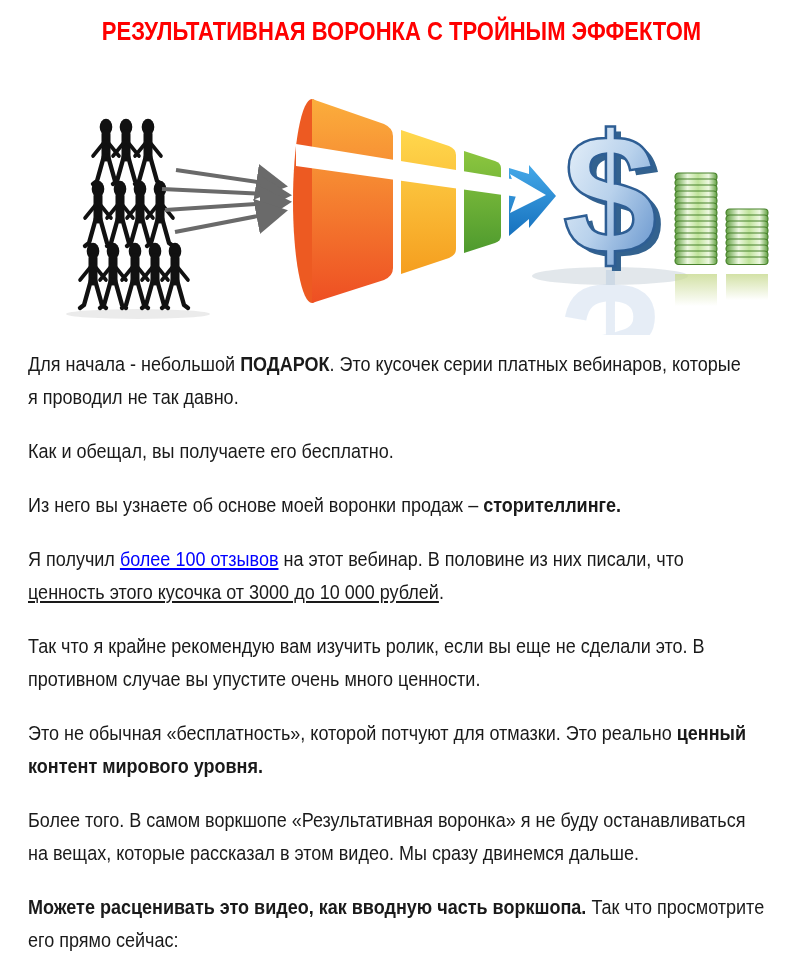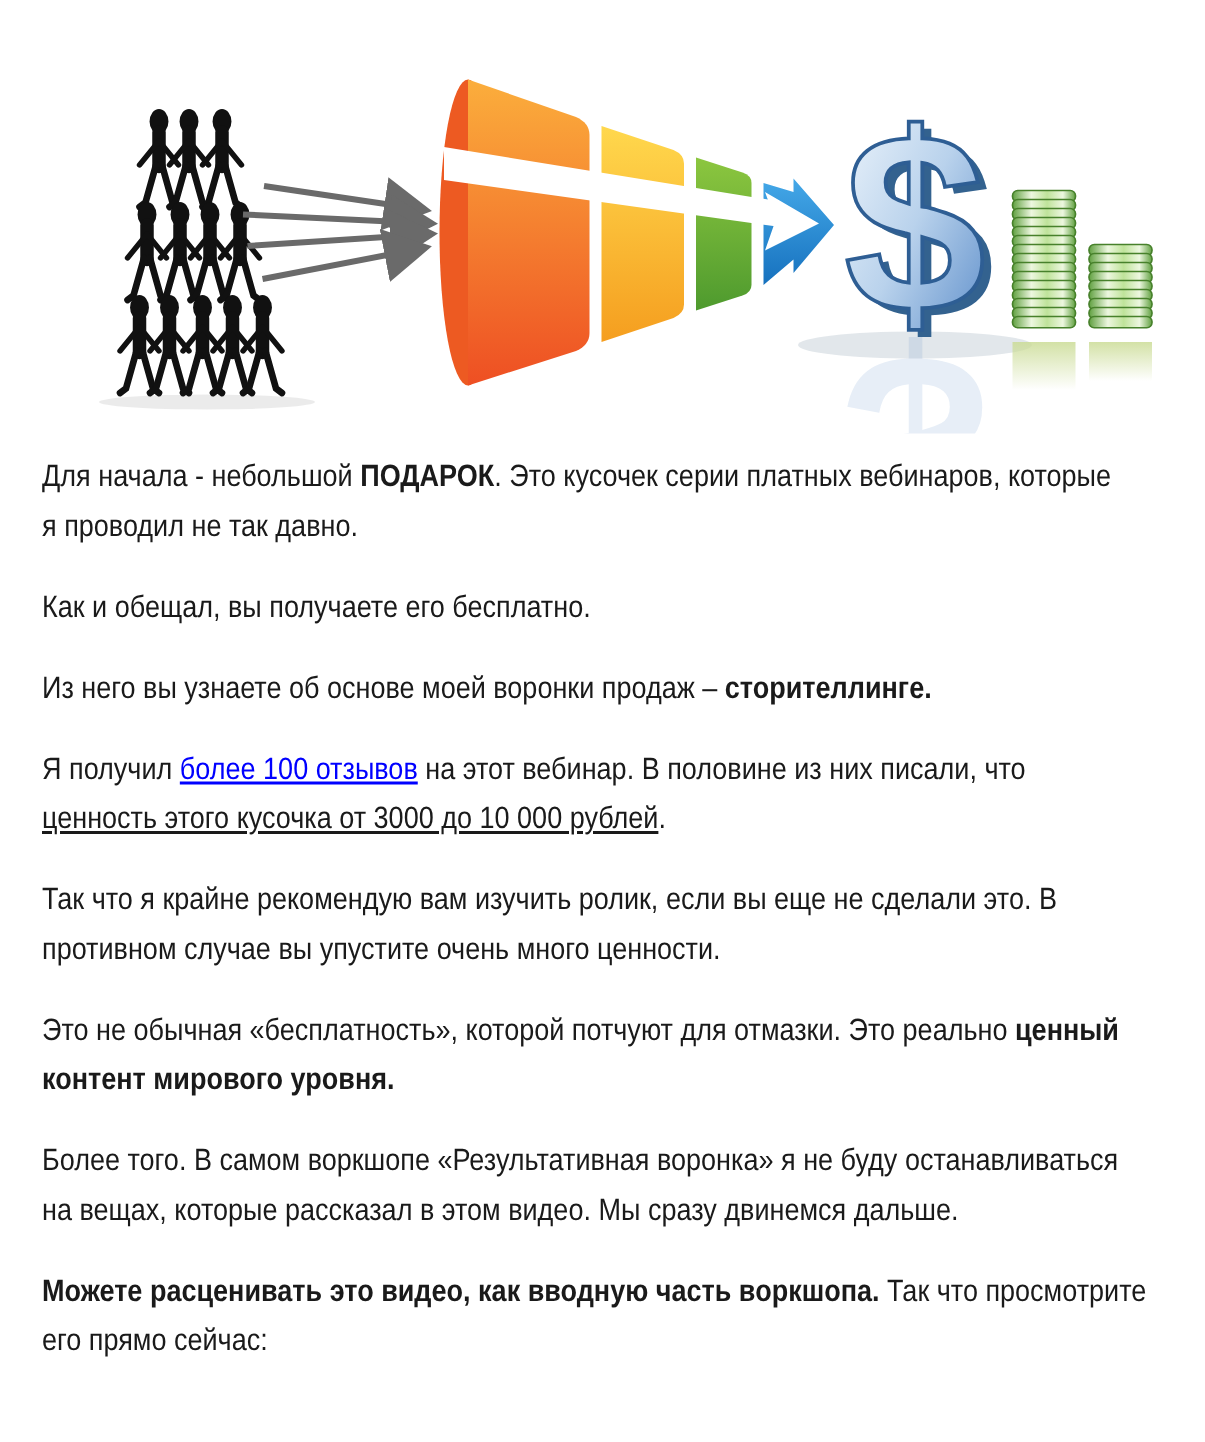--- a/index.html
+++ b/index.html
@@ -30,20 +30,21 @@
   }
   .b{font-weight:700;}
   .u{text-decoration:underline;}
   a.lnk{color:var(--link-color,#0000ff);text-decoration:underline;cursor:pointer;}
 </style>
 </head>
 <body style="background: rgb(255, 255, 255); color: rgb(26, 26, 26);">
 
 <div class="page">
 
+  <h1 class="title"><span class="title-inner">РЕЗУЛЬТАТИВНАЯ ВОРОНКА С ТРОЙНЫМ ЭФФЕКТОМ</span></h1>
 
   <div class="hero">
     <svg width="730" height="245" viewBox="0 0 730 245" xmlns="http://www.w3.org/2000/svg">
       <defs>
         <g id="person">
           <ellipse cx="0" cy="0" rx="6.3" ry="8.3" fill="#111"></ellipse>
           <path d="M0,7 L0,30" stroke="#111" stroke-width="9" stroke-linecap="round" fill="none"></path>
           <path d="M0,13 L-13,29 M0,13 L13,29" stroke="#111" stroke-width="3.6" stroke-linecap="round" fill="none"></path>
           <path d="M-2,29 L-9,54 L-13,57 M2,29 L9,54 L13,57" stroke="#111" stroke-width="4.4" stroke-linecap="round" fill="none"></path>
         </g>

